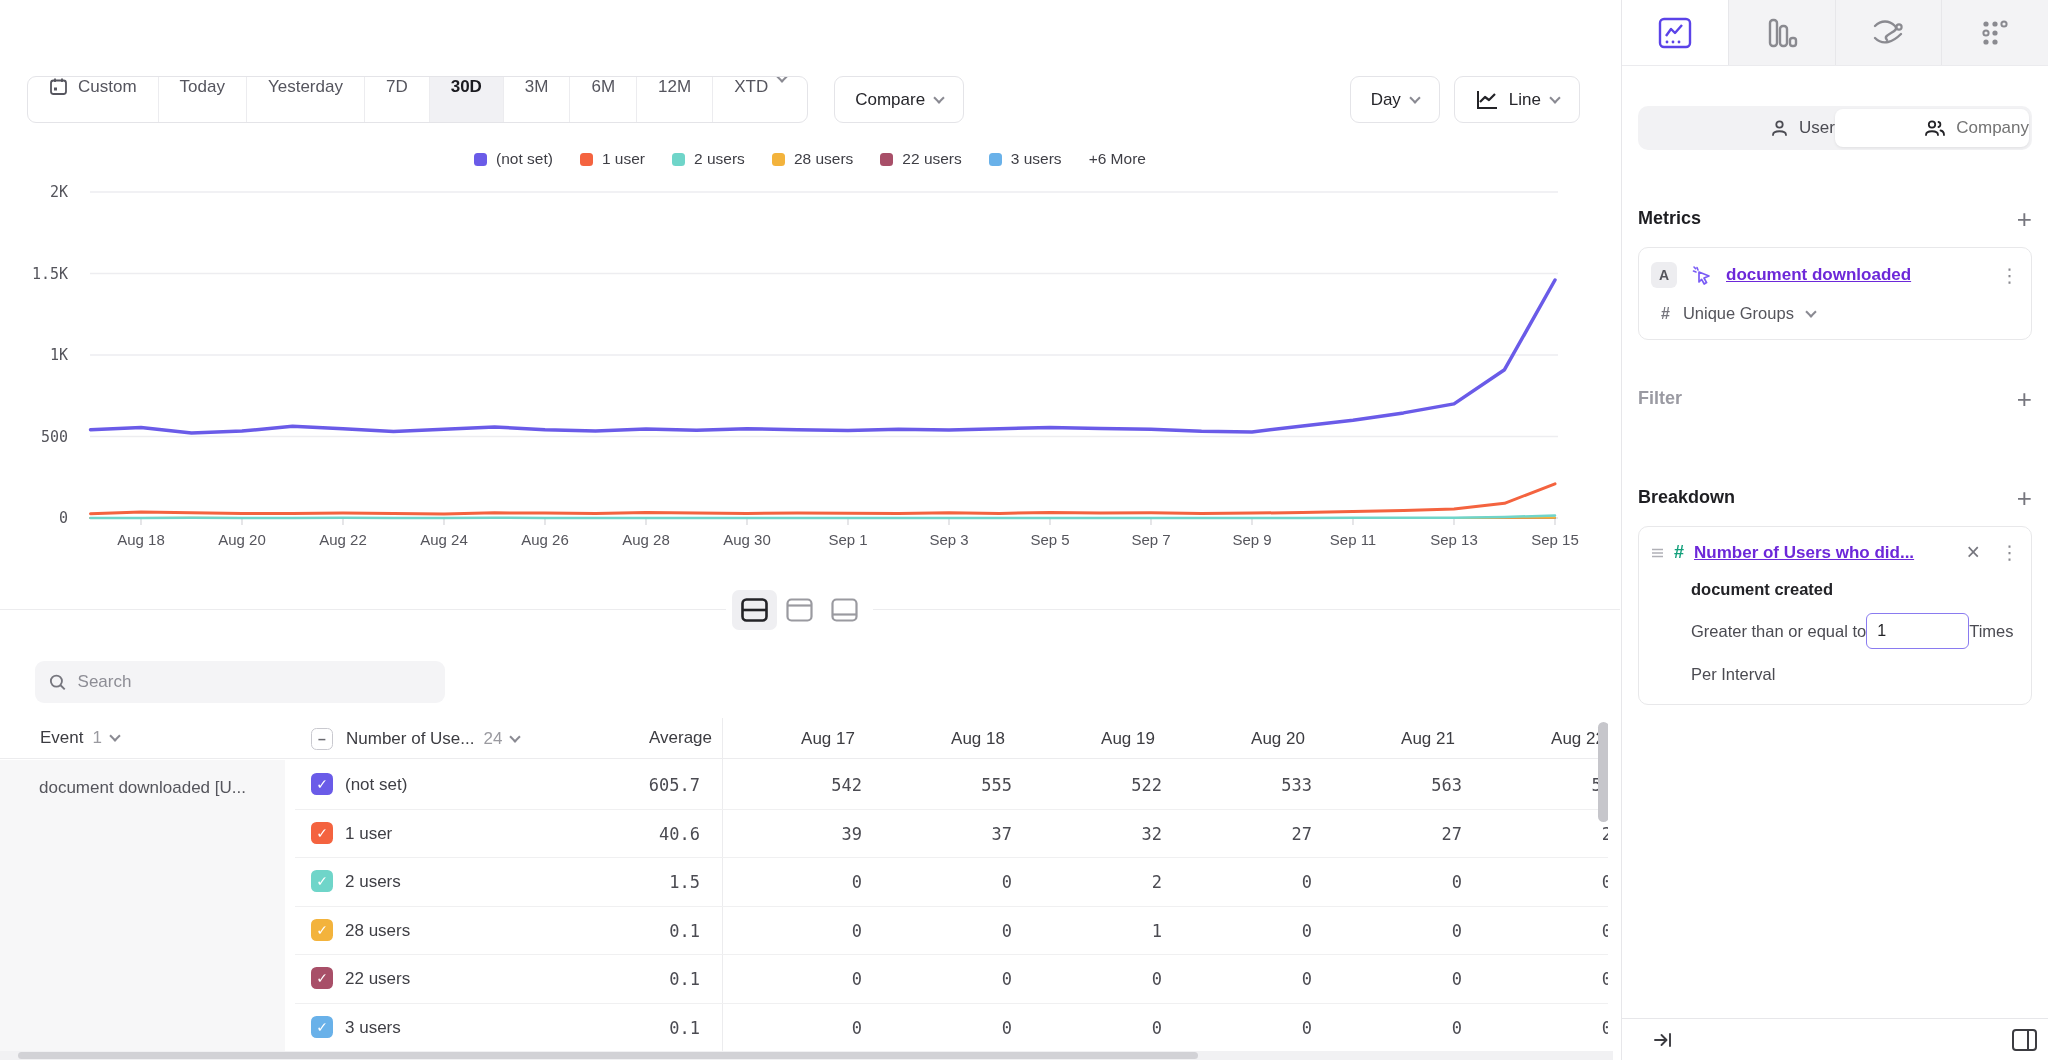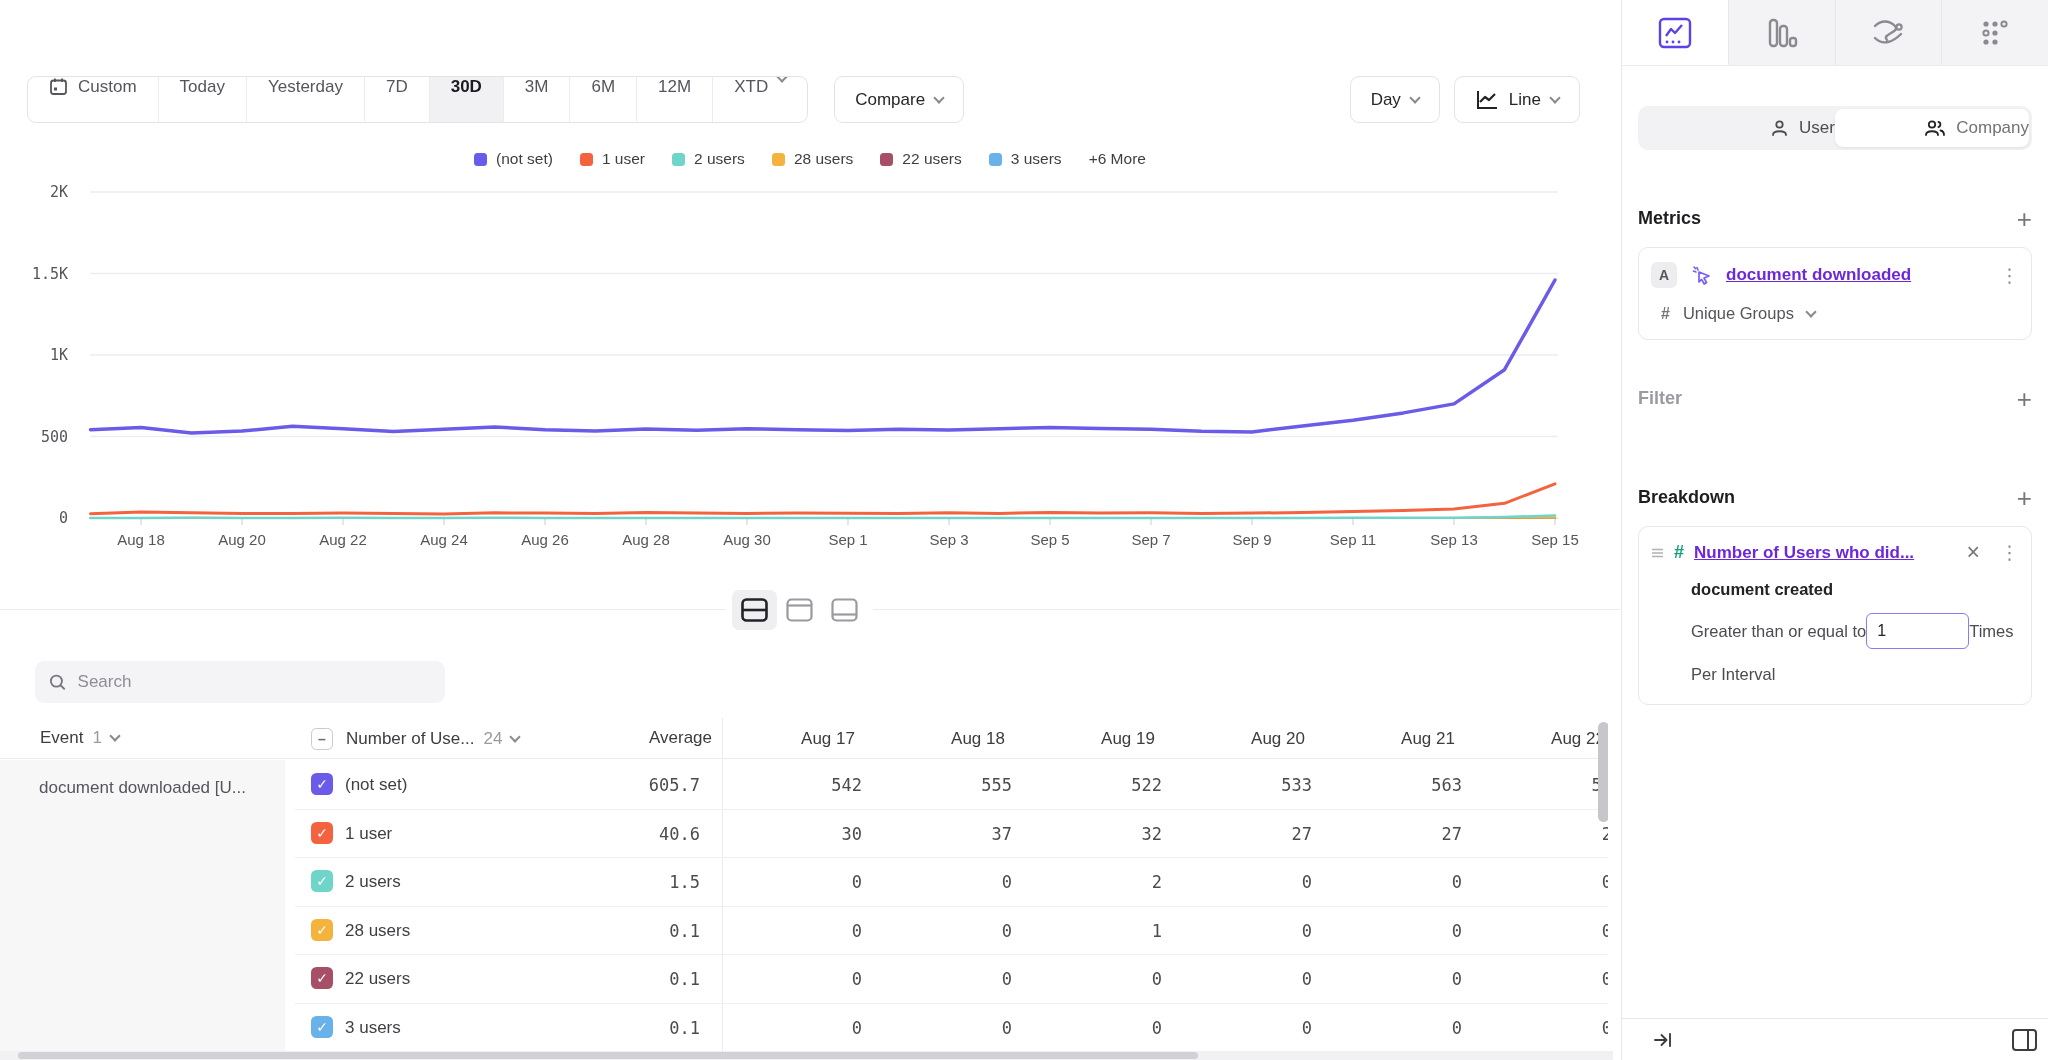--- a/index.html
+++ b/index.html
@@ -293,21 +293,21 @@
           <span class="cell-num mono" style="left: 903px; width: 109px; top: 57px;">555</span>
           <span class="cell-num mono" style="left: 1053px; width: 109px; top: 57px;">522</span>
           <span class="cell-num mono" style="left: 1203px; width: 109px; top: 57px;">533</span>
           <span class="cell-num mono" style="left: 1353px; width: 109px; top: 57px;">563</span>
           <span class="cell-num mono" style="left: 1503px; width: 109px; top: 57px;">53</span>
         </div>
         <div>
           <span class="cb" style="position: absolute; left: 311px; top: 103.6px; background: rgb(244, 99, 63);">✓</span>
           <span class="row-label" style="position: absolute; left: 345px; top: 105.6px;">1 user</span>
           <span class="cell-num mono" style="left: 560px; width: 140px; top: 105.6px;">40.6</span>
-          <span class="cell-num mono" style="left: 753px; width: 109px; top: 105.6px;">30</span>
+          <span class="cell-num mono" style="left: 753px; width: 109px; top: 105.6px;">39</span>
           <span class="cell-num mono" style="left: 903px; width: 109px; top: 105.6px;">37</span>
           <span class="cell-num mono" style="left: 1053px; width: 109px; top: 105.6px;">32</span>
           <span class="cell-num mono" style="left: 1203px; width: 109px; top: 105.6px;">27</span>
           <span class="cell-num mono" style="left: 1353px; width: 109px; top: 105.6px;">27</span>
           <span class="cell-num mono" style="left: 1503px; width: 109px; top: 105.6px;">2</span>
           <div class="row-border" style="top: 90.6px;"></div>
         </div>
         <div>
           <span class="cb" style="position: absolute; left: 311px; top: 152.2px; background: rgb(111, 213, 201);">✓</span>
           <span class="row-label" style="position: absolute; left: 345px; top: 154.2px;">2 users</span>

